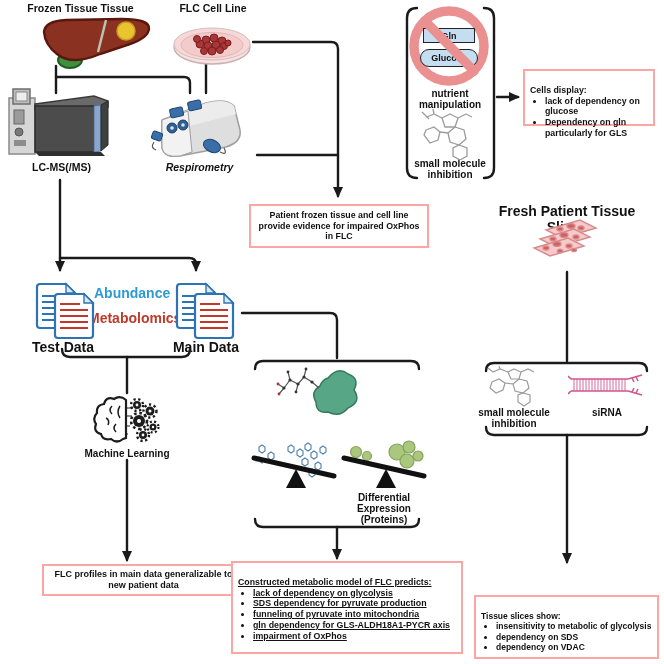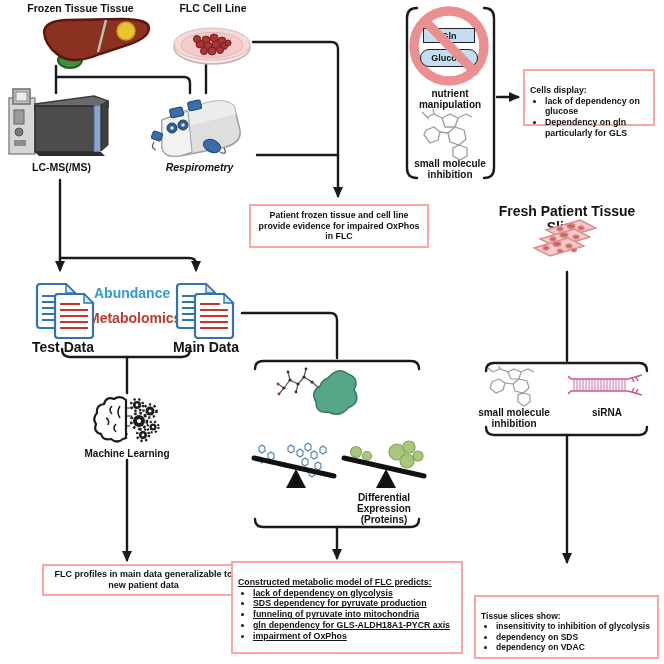--- a/index.html
+++ b/index.html
@@ -345,19 +345,19 @@
       <li>SDS dependency for pyruvate production</li>
       <li>funneling of pyruvate into mitochondria</li>
       <li>gln dependency for GLS-ALDH18A1-PYCR axis</li>
       <li>impairment of OxPhos</li>
     </ul>
   </div>
 
   <div class="obox" style="left:474px;top:567px;width:185px;height:64px;font-size:8.5px;margin-top:28px;">
     <div>Tissue slices show:</div>
     <ul class="bul">
-      <li>insensitivity to inhibition of glycolysis</li>
+      <li>insensitivity to metabolic of glycolysis</li>
       <li>dependency on SDS</li>
       <li>dependency on VDAC</li>
     </ul>
   </div>
 
 </div>
 
 </body></html>

